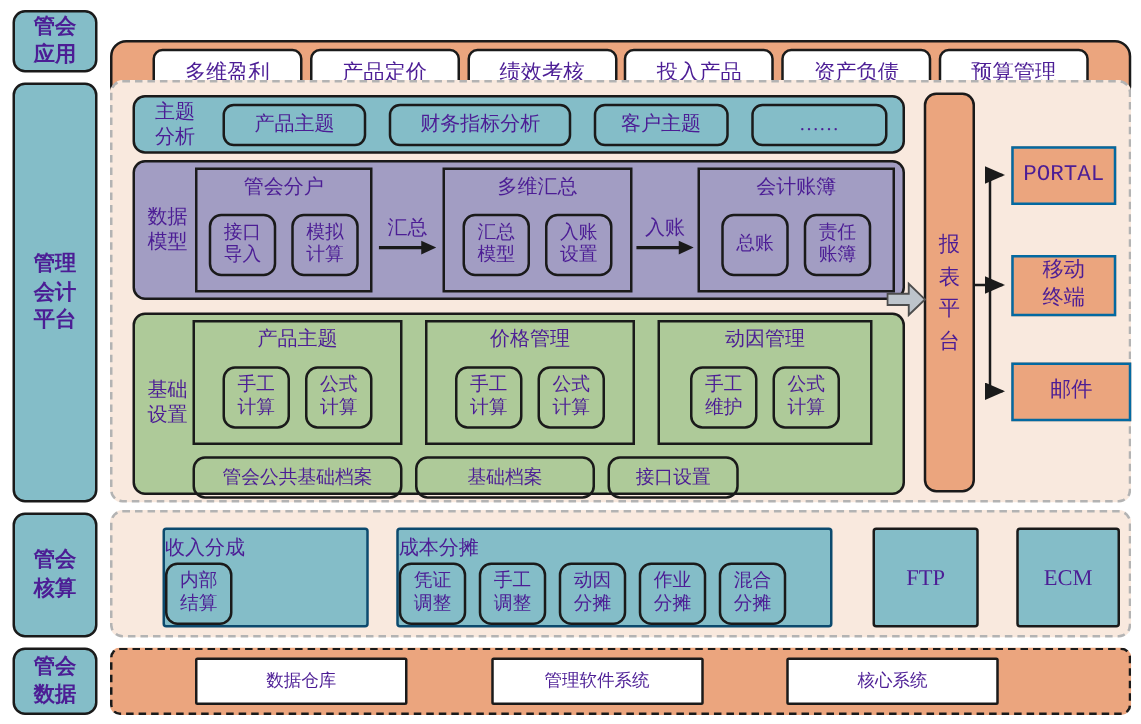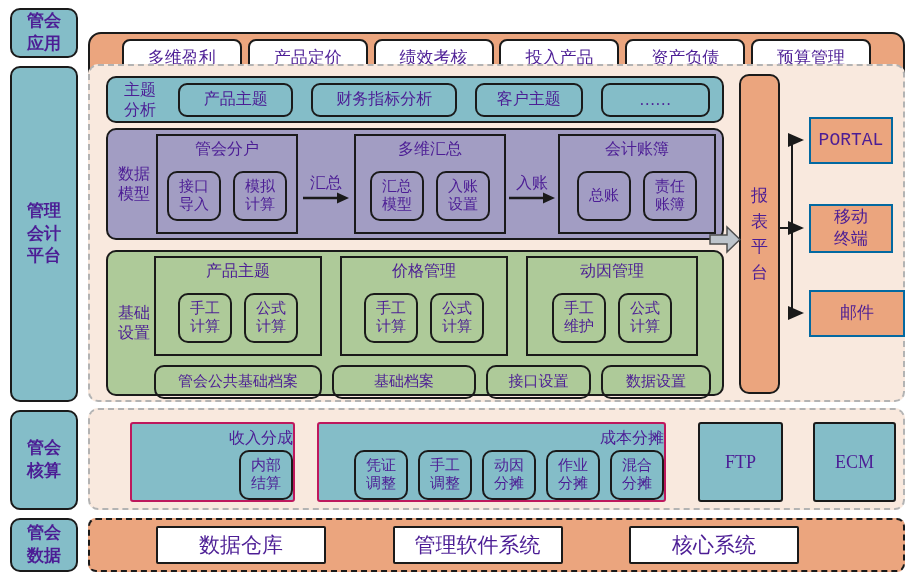--- a/index.html
+++ b/index.html
@@ -38,29 +38,29 @@
   .gp-content{flex:1;display:flex;flex-direction:column;}
   .gp-row{display:flex;gap:18px;margin-top:8px;}
   .gp-footer{display:flex;gap:10px;margin-top:9px;}
   .gf-item{border:2px solid #1a1a1a;border-radius:10px;height:30px;font-size:15px;white-space:nowrap;background:transparent;}
   
   .rpt{background:var(--orange);border:2px solid #1a1a1a;border-radius:10px;
        font-size:17px;line-height:1.5;}
   .out-box{background:var(--orange);border:2px solid #0369a1;border-radius:0;
            font-size:17px;line-height:1.25;font-family:Liberation Mono, monospace;}
   
-  .acct-box{background:var(--teal);border:2px solid #be185d;border-radius:3px;
-            display:flex;flex-direction:column;align-items:flex-end;}
+  .acct-box{background:var(--teal);border:2px solid #0c4a6e;border-radius:3px;
+            display:flex;flex-direction:column;align-items:flex-start;}
   .acct-title{font-size:16px;margin-top:4px;}
   .acct-plain{background:var(--teal);border:2px solid #1a1a1a;border-radius:3px;font-size:18px;}
   
   .databar{background:var(--orange);border:2.5px dashed #1a1a1a;border-radius:8px;
            display:flex;align-items:center;}
   .src-box{background:#ffffff;border:2px solid #1a1a1a;border-radius:2px;
-           width:166px;height:34px;font-size:21px;}
+           width:166px;height:34px;font-size:14px;}
 </style>
 </head>
 <body>
 
 <div id="canvas">
 
   <div class="abs side flexc ml" style="left:10px;top:8px;width:68px;height:50px">管会
 应用</div>
   <div class="abs side flexc ml" style="left:10px;top:66px;width:68px;height:336px">管理
 会计
@@ -165,21 +165,20 @@
 维护</div>
               <div class="chip ml">公式
 计算</div>
             </div>
           </div>
         </div>
         <div class="gp-footer">
           <div class="gf-item flexc" style="width:164px">管会公共基础档案</div>
           <div class="gf-item flexc" style="width:140px">基础档案</div>
           <div class="gf-item flexc" style="width:101px">接口设置</div>
-          <div class="gf-item flexc" style="width:106px">数据设置</div>
         </div>
       </div>
     </div>
 
     <svg class="abs" style="left:619px;top:159px;z-index:5" width="32" height="29" viewBox="0 0 32 29">
       <polygon points="1,10 18,10 18,2 31,14.5 18,27 18,19 1,19" fill="#bdc4cb" stroke="#4d4d4d" stroke-width="1.5"></polygon>
     </svg>
 
     <div class="abs rpt flexc ml" style="left:649px;top:8px;width:41px;height:320px">报
 表

